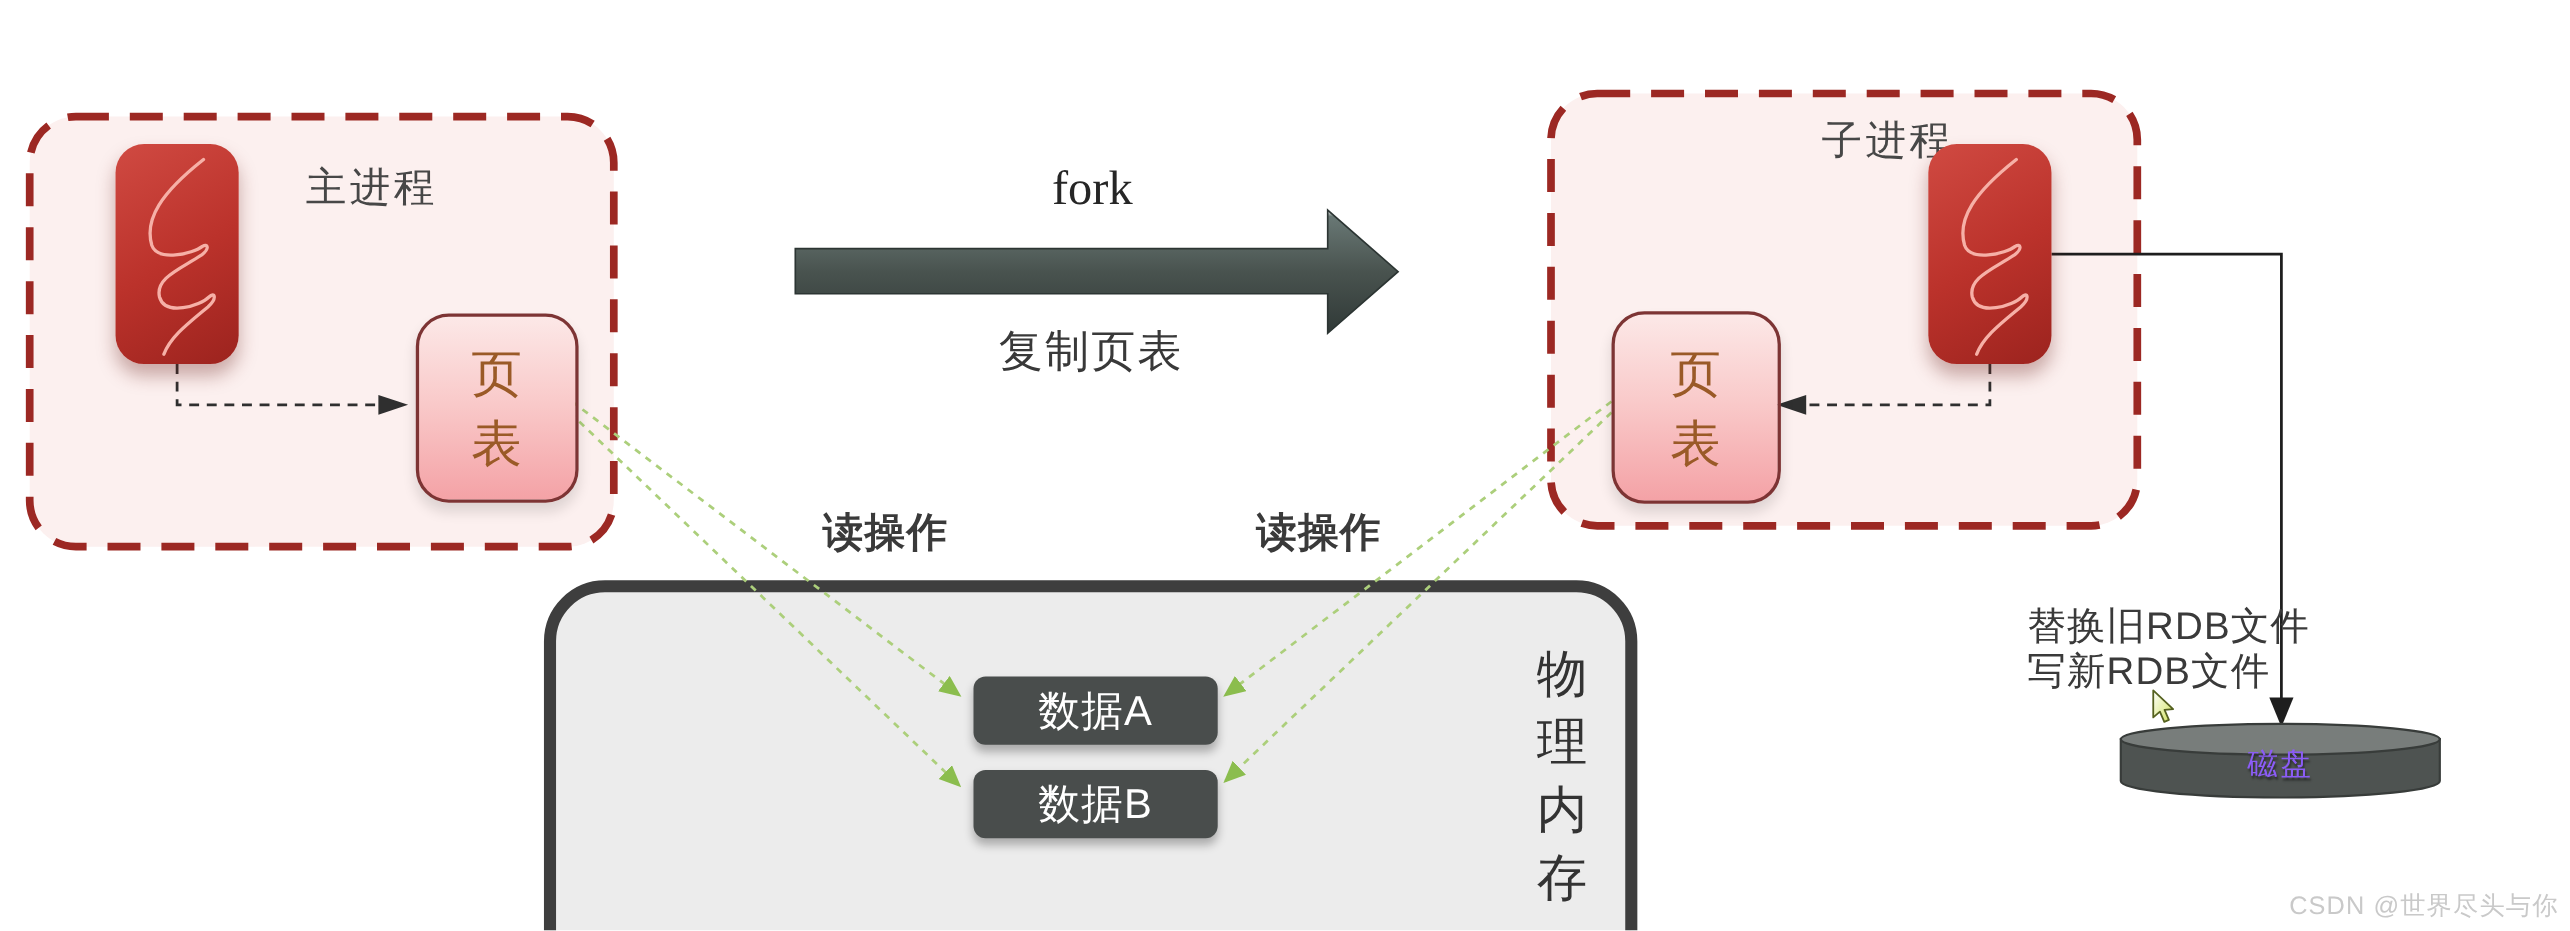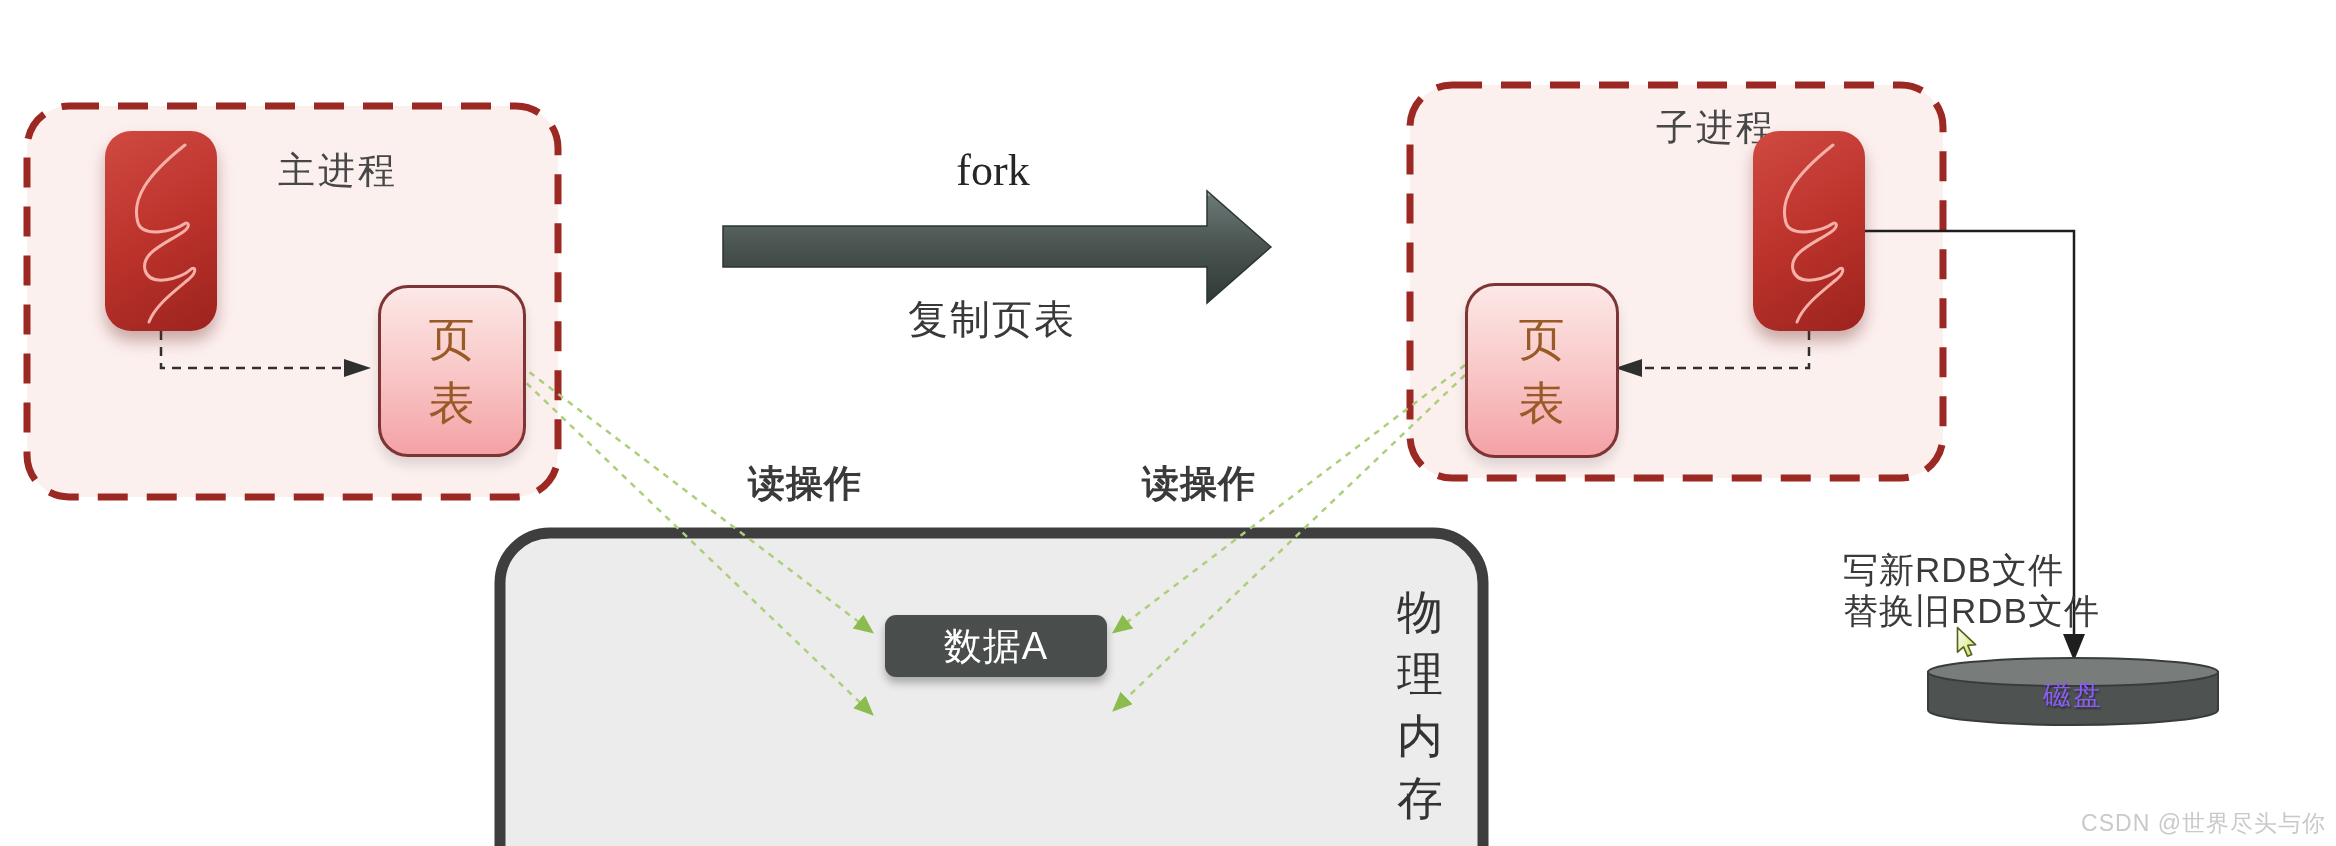--- a/index.html
+++ b/index.html
@@ -126,28 +126,31 @@
     <span>页
 表</span>
   </div>
 
   <div class="abs read-label" style="left:748px;top:459px;">读操作</div>
   <div class="abs read-label" style="left:1142px;top:459px;">读操作</div>
 
   <div class="abs data-block" style="left:885px;top:615px;">
     <span>数据A</span>
   </div>
+  <div class="abs data-block" style="left:885px;top:700px;">
+    <span>数据B</span>
+  </div>
   <div class="abs memory-label" style="left:1394px;top:581px;">物
 理
 内
 存</div>
 
   <div class="abs rdb-note" style="left:1843px;top:549px;">
+    <span>替换旧RDB文件</span>
     <span>写新RDB文件</span>
-    <span>替换旧RDB文件</span>
   </div>
   <div class="abs disk-label" style="left:2008px;top:676px;">磁盘</div>
 
   <svg class="abs" style="left:1954px;top:626px;" width="28" height="36" viewBox="0 0 24 30">
     <defs>
       <linearGradient id="curGrad" x1="0" y1="0" x2="1" y2="1">
         <stop offset="0" stop-color="#ffffff"></stop>
         <stop offset="1" stop-color="#cfe25a"></stop>
       </linearGradient>
     </defs>

